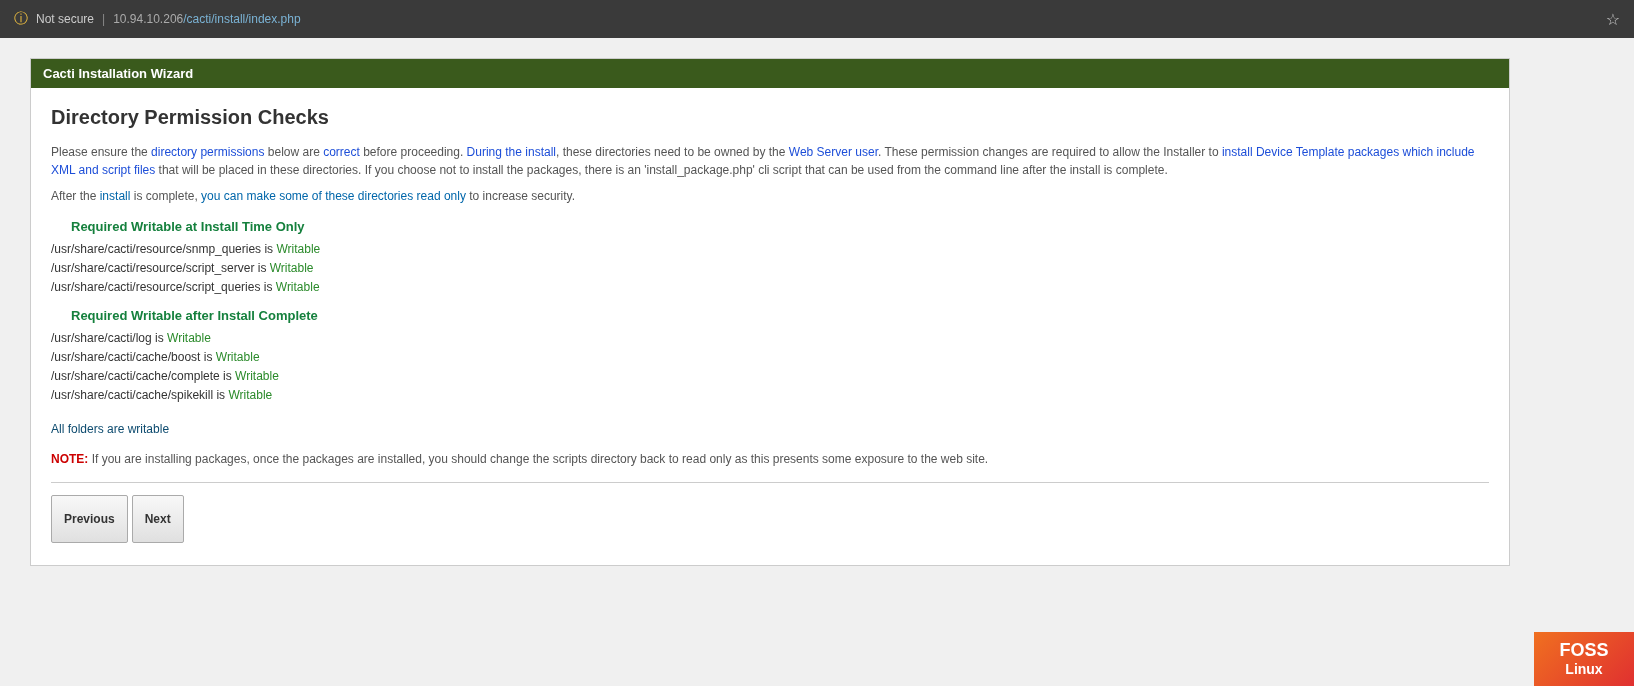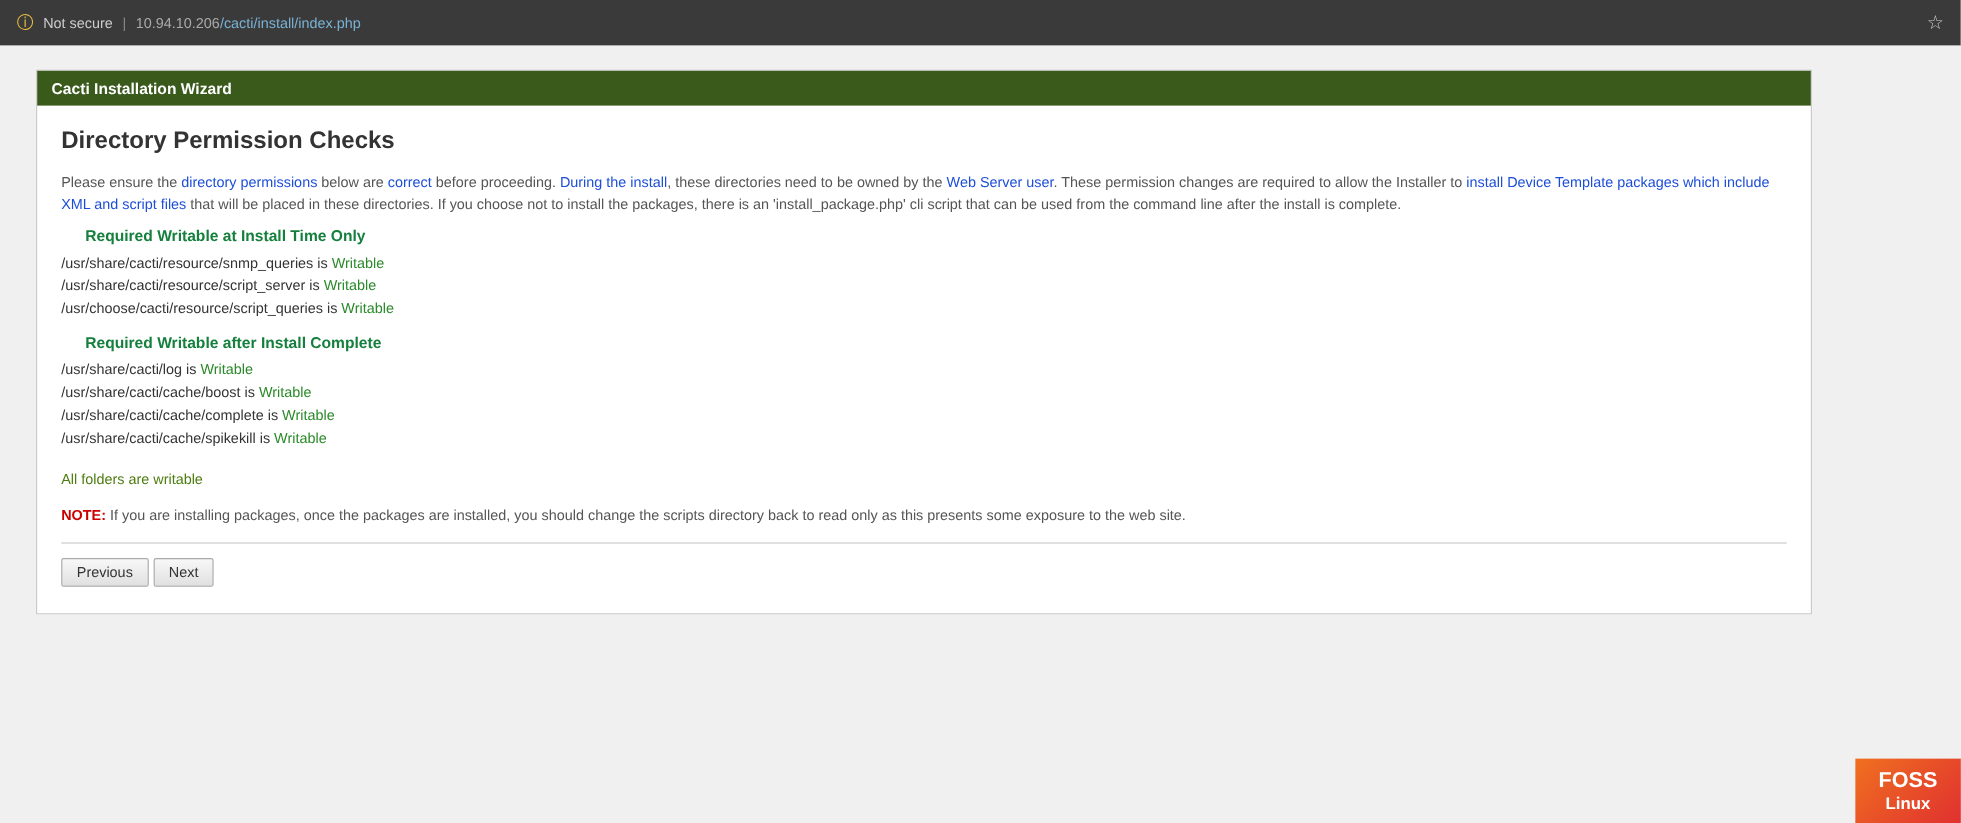--- a/index.html
+++ b/index.html
@@ -123,21 +123,21 @@
       color: #333;
     }
 
     .permission-line .writable-text {
       color: #2a8a2a;
       font-weight: normal;
     }
 
     .all-folders-line {
       font-size: 12px;
-      color: #4d7c0f;
+      color: #0c4a6e;
       margin-top: 20px;
       margin-bottom: 16px;
     }
 
     .note-line {
       font-size: 12px;
       color: #555;
       margin-bottom: 16px;
     }
 
@@ -154,39 +154,40 @@
     }
 
     
     .button-bar {
       display: flex;
       gap: 4px;
       padding-bottom: 6px;
     }
 
     .btn {
-      padding: 4px 12px;
+      padding: 16px 12px;
       font-size: 12px;
       border: 1px solid #aaa;
       background: linear-gradient(to bottom, #f8f8f8, #e0e0e0);
       color: #333;
       cursor: pointer;
       border-radius: 2px;
+      font-weight: bold;
     }
 
     
     .foss-badge {
       position: fixed;
       bottom: 0;
       right: 0;
       background: linear-gradient(135deg, #f07020, #e03030);
       color: #fff;
       font-size: 18px;
       font-weight: bold;
-      width: 88px;
+      width: 100px;
       height: 54px;
       display: flex;
       flex-direction: column;
       align-items: center;
       justify-content: center;
       line-height: 1.2;
     }
     .foss-badge .foss-text {
       font-size: 18px;
       font-weight: 900;
@@ -217,35 +218,38 @@
     </div>
 
     <div class="wizard-body">
 
       <div class="page-title">Directory Permission Checks</div>
 
       <p class="intro-text">
         Please ensure the <span class="highlight">directory permissions</span> below are <span class="highlight">correct</span> before proceeding. <span class="highlight">During the install</span>, these directories need to be owned by the <span class="highlight">Web Server user</span>. These permission changes are required to allow the Installer to <span class="highlight">install Device Template packages which include XML and script files</span> that will be placed in these directories. If you choose not to install the packages, there is an 'install_package.php' cli script that can be used from the command line after the install is complete.
       </p>
 
+      <p class="after-install-text">
+        After the <span class="highlight">install</span> is complete, <span class="highlight">you can make some of these directories read only</span> to increase security.
+      </p>
 
       <div class="section-heading">Required Writable at Install Time Only</div>
 
       <div class="permission-line">
         <span class="path-text">/usr/share/cacti/resource/snmp_queries</span>
         <span class="is-text"> is </span>
         <span class="writable-text">Writable</span>
       </div>
       <div class="permission-line">
         <span class="path-text">/usr/share/cacti/resource/script_server</span>
         <span class="is-text"> is </span>
         <span class="writable-text">Writable</span>
       </div>
       <div class="permission-line">
-        <span class="path-text">/usr/choose/cacti/resource/script_queries</span>
+        <span class="path-text">/usr/share/cacti/resource/script_queries</span>
         <span class="is-text"> is </span>
         <span class="writable-text">Writable</span>
       </div>
 
       <div class="section-heading" style="margin-top:14px;">Required Writable after Install Complete</div>
 
       <div class="permission-line">
         <span class="path-text">/usr/share/cacti/log</span>
         <span class="is-text"> is </span>
         <span class="writable-text">Writable</span>

